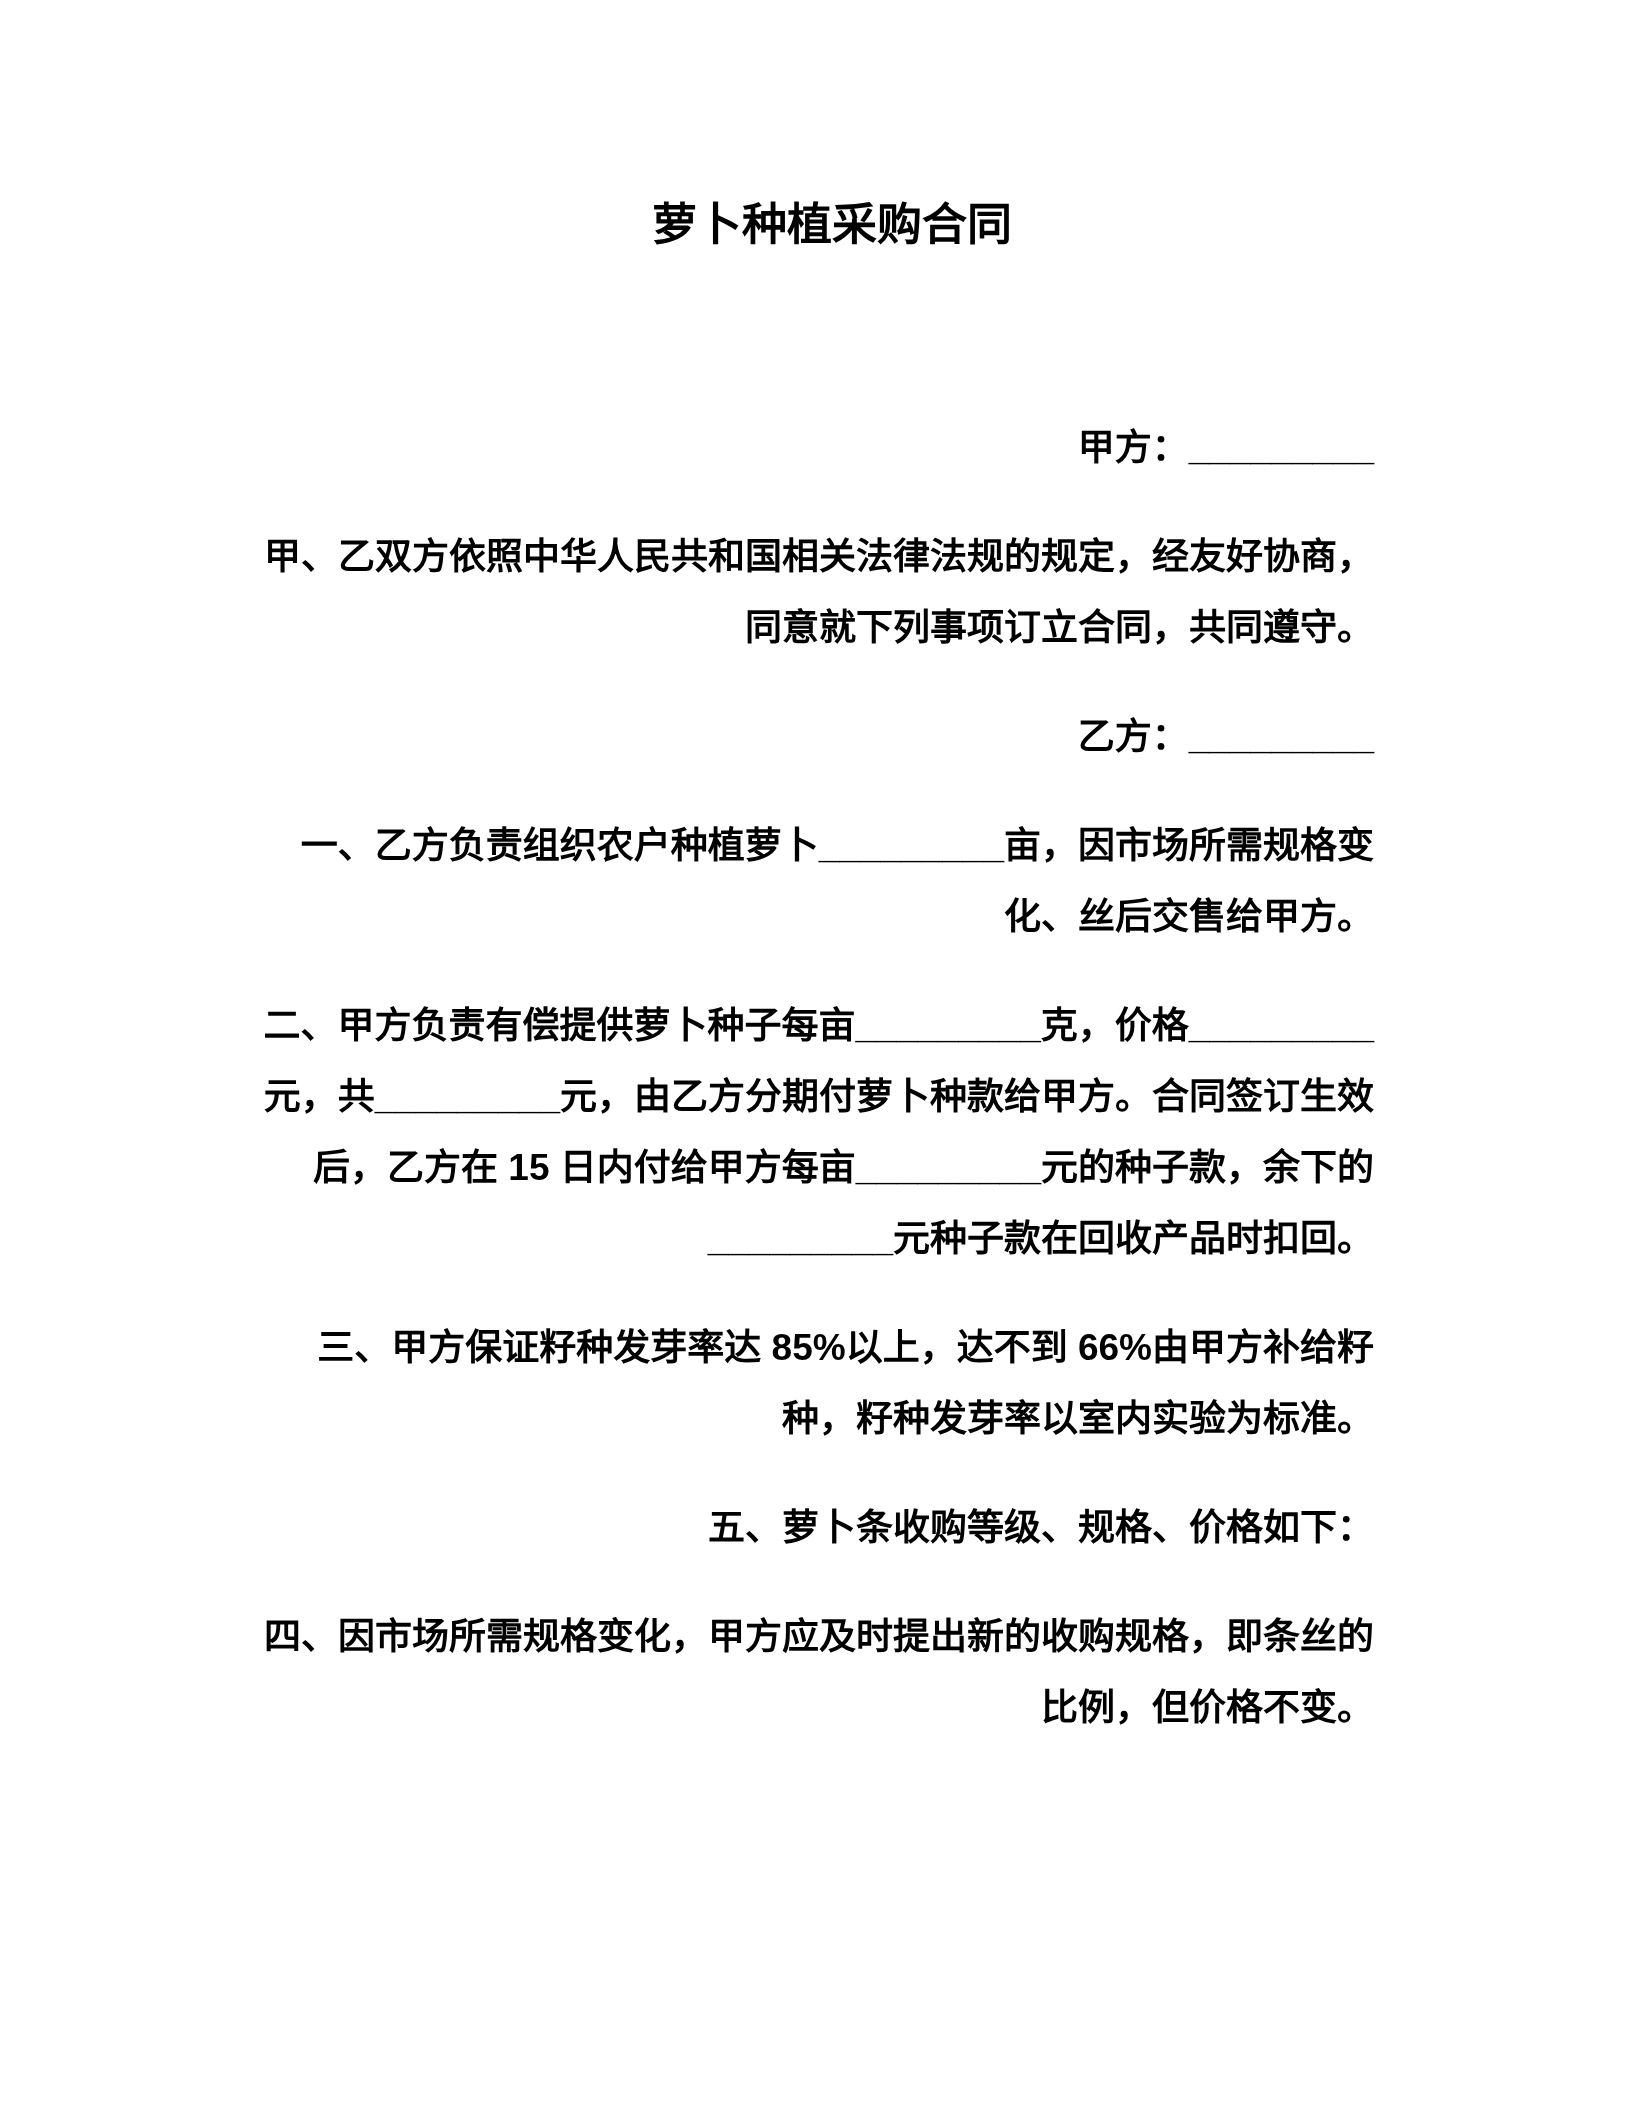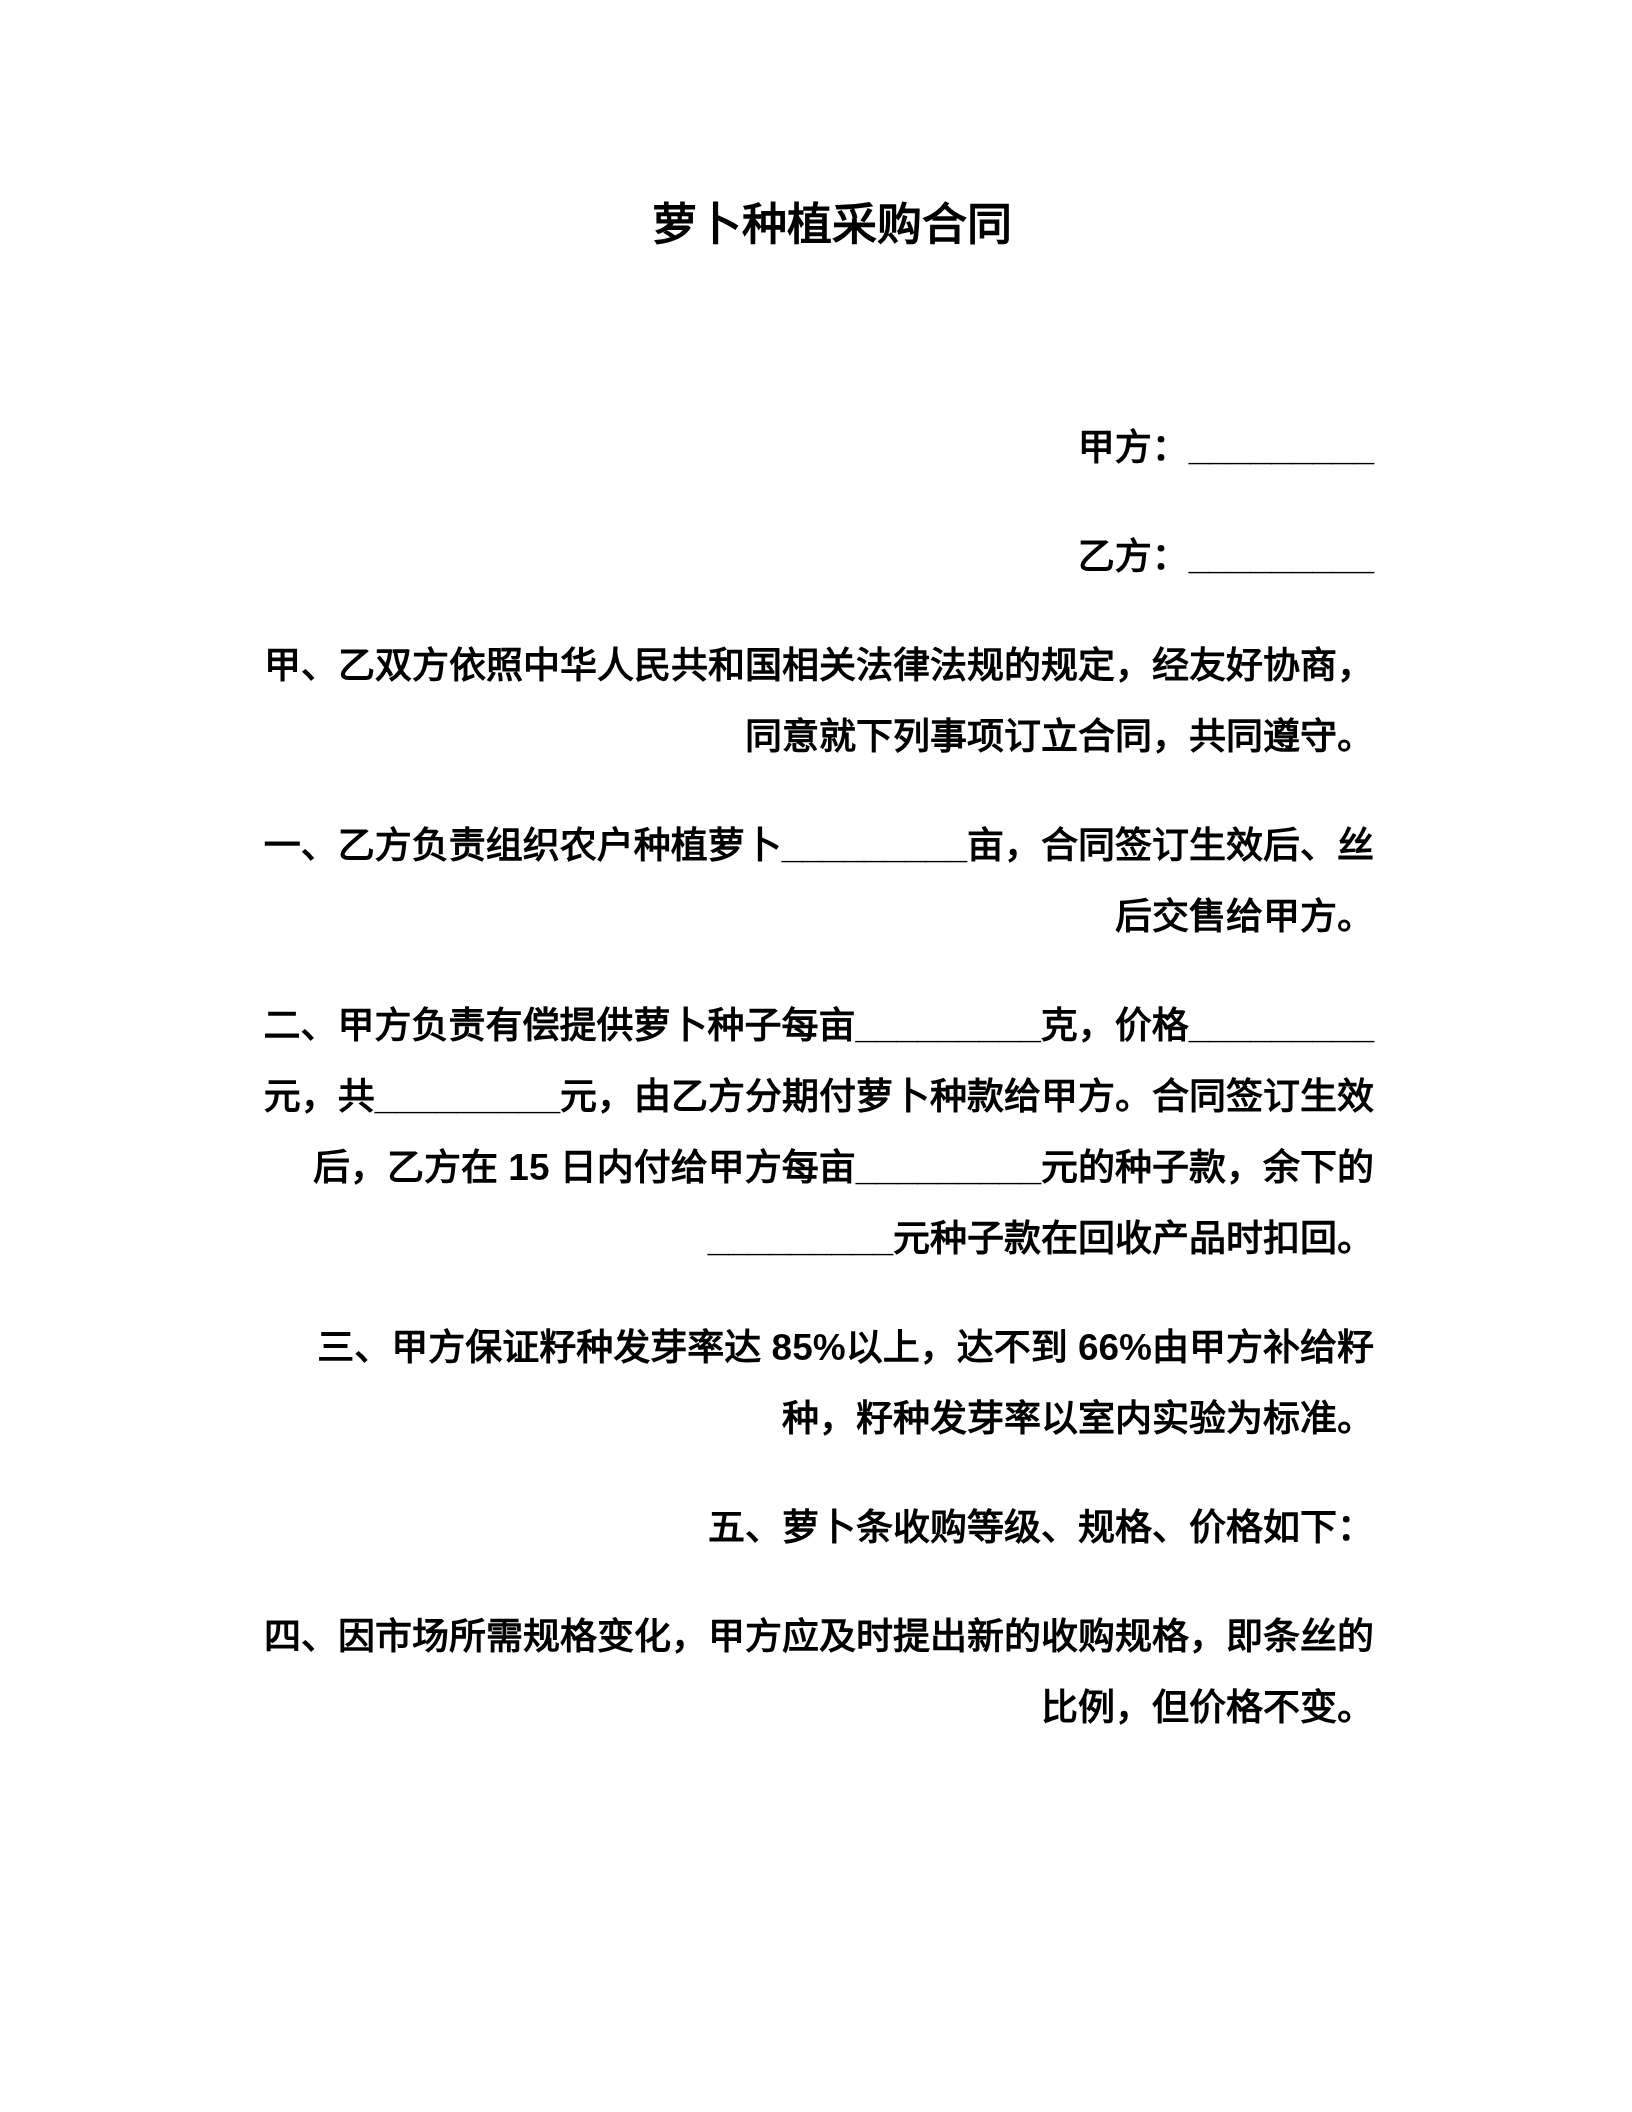--- a/index.html
+++ b/index.html
@@ -46,27 +46,27 @@
 <body>
 
 <div class="page">
 
   <h1 class="doc-title">萝卜种植采购合同</h1>
 
   <p class="para">
     <span>甲方：</span><span class="blank">_________</span>
   </p>
 
+  <p class="para">甲、乙双方依照中华人民共和国相关法律法规的规定，经友好协商，同意就下列事项订立合同，共同遵守。</p>
+
   <p class="para">
     <span>乙方：</span><span class="blank">_________</span>
   </p>
 
-  <p class="para">甲、乙双方依照中华人民共和国相关法律法规的规定，经友好协商，同意就下列事项订立合同，共同遵守。</p>
-
-  <p class="para">一、乙方负责组织农户种植萝卜_________亩，合同签订生效后、丝后交售给甲方。</p>
+  <p class="para">一、乙方负责组织农户种植萝卜_________亩，因市场所需规格变化、丝后交售给甲方。</p>
 
   <p class="para">二、甲方负责有偿提供萝卜种子每亩_________克，价格_________元，共_________元，由乙方分期付萝卜种款给甲方。合同签订生效后，乙方在 15 日内付给甲方每亩_________元的种子款，余下的_________元种子款在回收产品时扣回。</p>
 
   <p class="para">三、甲方保证籽种发芽率达 85%以上，达不到 66%由甲方补给籽种，籽种发芽率以室内实验为标准。</p>
 
   <p class="para">五、萝卜条收购等级、规格、价格如下：</p>
 
   <p class="para">四、因市场所需规格变化，甲方应及时提出新的收购规格，即条丝的比例，但价格不变。</p>
 
 </div>

